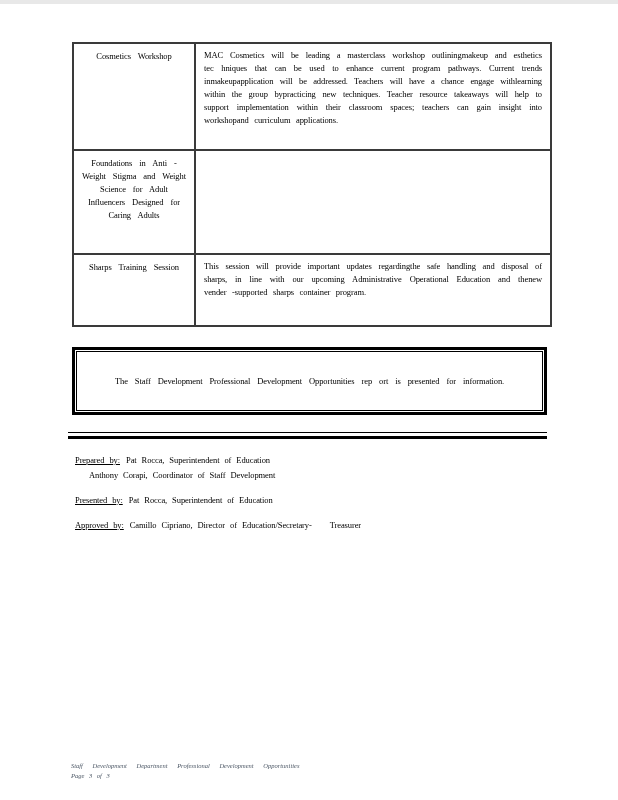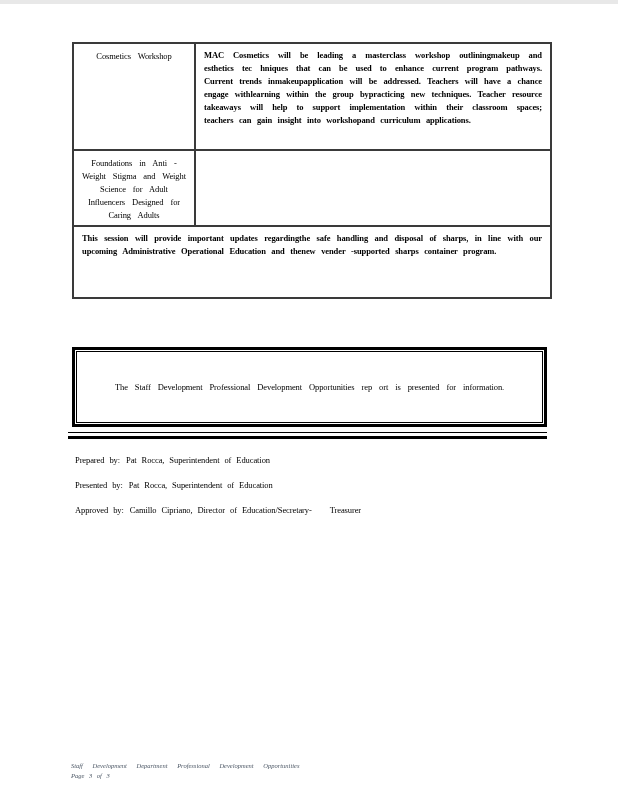--- a/index.html
+++ b/index.html
@@ -24,21 +24,21 @@
     box-sizing: border-box;
     background: #ffffff;
   }
   .doc-row {
     display: flex;
     box-sizing: border-box;
     border-bottom: 2px solid #3a3a3a;
   }
   .doc-row:last-child { border-bottom: none; }
   .row-1 { height: 107px; }
-  .row-2 { height: 76px; }
+  .row-2 { height: 104px; }
   .row-3 { height: 70px; }
   .cell-title {
     width: 122px;
     box-sizing: border-box;
     border-right: 2px solid #3a3a3a;
     padding: 6px 5px 4px 5px;
     font-size: 8.5px;
     line-height: 13px;
     letter-spacing: -0.1px;
     word-spacing: 5px;
@@ -50,30 +50,29 @@
     padding: 5px 8px 4px 8px;
   }
   .cell-desc p {
     margin: 0;
     font-size: 8.5px;
     line-height: 13px;
     letter-spacing: -0.1px;
     word-spacing: 3.5px;
     text-align: justify;
     text-align-last: left;
-    font-weight: bold;
   }
 
   
   .statement-outer {
     position: absolute;
     left: 72px;
     top: 343px;
     width: 475px;
-    height: 80px;
+    height: 68px;
     box-sizing: border-box;
     border: 3px solid #000000;
     padding: 1px;
     background: #ffffff;
   }
   .statement-inner {
     width: 100%;
     height: 100%;
     box-sizing: border-box;
     border: 1px solid #000000;
@@ -105,21 +104,21 @@
   .signatures {
     position: absolute;
     left: 75px;
     top: 450px;
     font-size: 8.5px;
     line-height: 13px;
     letter-spacing: -0.1px;
     word-spacing: 3px;
   }
   .sig-row { margin: 0; white-space: nowrap; }
-  .sig-row .label { margin-right: 6px; }
+  .sig-row .label { margin-right: 6px; text-decoration: underline; }
   .sig-second { margin: 2px 0 0 14px; }
   .sig-gap { margin-top: 12px; }
   .wide-gap { margin-left: 18px; }
 
   
   .footer {
     position: absolute;
     left: 71px;
     top: 757px;
     color: #4d5866;
@@ -147,39 +146,45 @@
       </div>
     </div>
 
     <div class="doc-row row-2">
       <div class="cell-title">
         <span>Foundations in Anti - Weight Stigma and Weight Science for Adult Influencers Designed for Caring Adults</span>
       </div>
     </div>
 
     <div class="doc-row row-3">
+      <div class="cell-title">
+        <span>Sharps Training Session</span>
+      </div>
       <div class="cell-desc">
         <p>This session will provide important updates regardingthe safe handling and disposal of sharps, in line with our upcoming Administrative Operational Education and thenew vender -supported sharps container program.</p>
       </div>
     </div>
 
   </div>
 
   <div class="statement-outer">
     <div class="statement-inner">
       <div class="statement-text">The Staff Development Professional Development Opportunities rep ort is presented for information.</div>
     </div>
   </div>
 
   <div class="double-rule"></div>
 
   <div class="signatures">
     <div class="sig-row">
       <span class="label">Prepared by:</span><span>Pat Rocca, Superintendent of Education</span>
     </div>
+    <div class="sig-row sig-second">
+      <span>Anthony Corapi, Coordinator of Staff Development</span>
+    </div>
     <div class="sig-row sig-gap">
       <span class="label">Presented by:</span><span>Pat Rocca, Superintendent of Education</span>
     </div>
     <div class="sig-row sig-gap">
       <span class="label">Approved by:</span><span>Camillo Cipriano, Director of Education/Secretary-</span><span class="wide-gap">Treasurer</span>
     </div>
   </div>
 
   <div class="footer">
     <div class="footer-line1">Staff Development Department Professional Development Opportunities</div>

